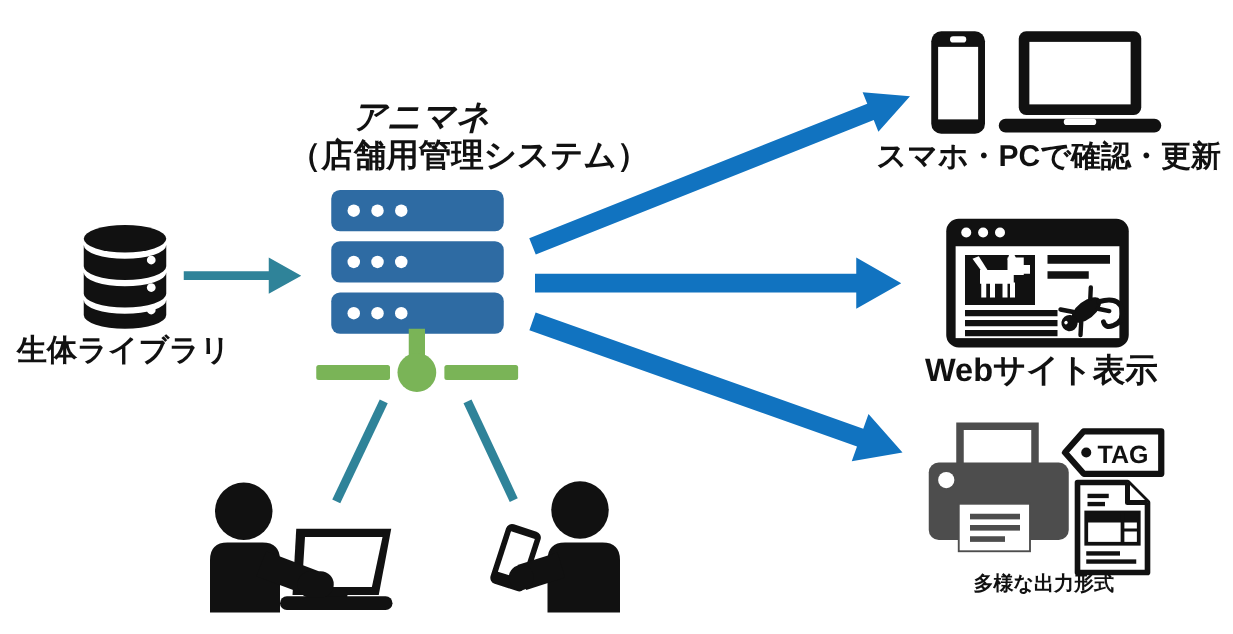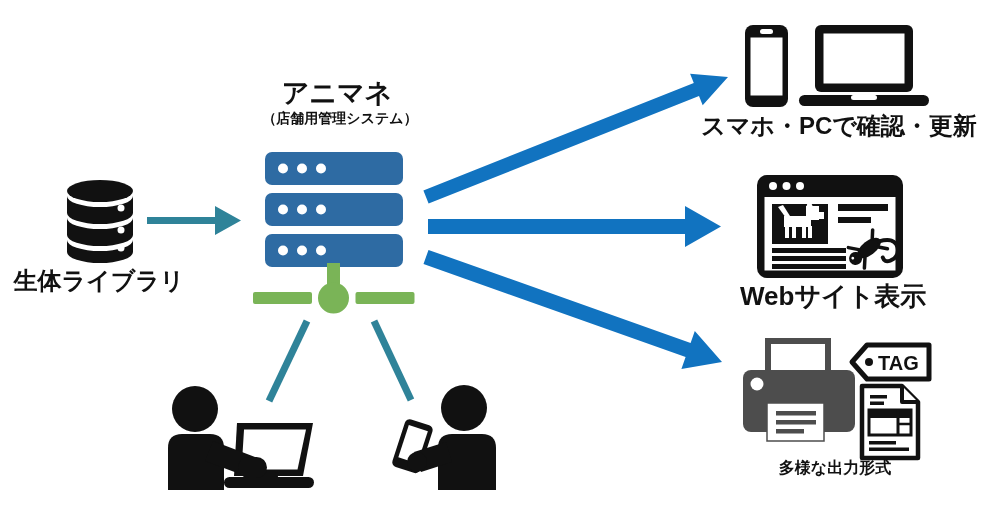--- a/index.html
+++ b/index.html
@@ -1,21 +1,21 @@
 <!DOCTYPE html>
 <html><head>
 <meta charset="utf-8">
 <style>
   html,body{margin:0;padding:0;background:#fff;}
   body{font-family:"Liberation Sans","DejaVu Sans",sans-serif;}
   #canvas{position:relative;width:986px;height:507px;background:#fff;overflow:hidden;}
   #scene{position:absolute;left:0;top:0;}
   .label{position:absolute;font-weight:700;color:#111;text-align:center;white-space:nowrap;line-height:1.15;}
-  .title{left:237px;top:78px;width:200px;font-size:27px;}
-  .subtitle{left:215px;top:110px;width:250px;font-size:14px;}
+  .title{left:237px;top:78px;width:200px;font-size:27px;font-style:italic;}
+  .subtitle{left:231px;top:110px;width:250px;font-size:26px;}
   .src-label{left:8px;top:267px;width:182px;font-size:24px;}
   .out1-label{left:700px;top:112px;width:278px;font-size:24px;}
   .out2-label{left:740px;top:282px;width:182px;font-size:26px;}
   .out3-label{left:744px;top:459px;width:182px;font-size:16px;}
   svg text{font-family:"Liberation Sans","DejaVu Sans",sans-serif;}
 </style>
 </head>
 <body>
 
 <div id="canvas">

